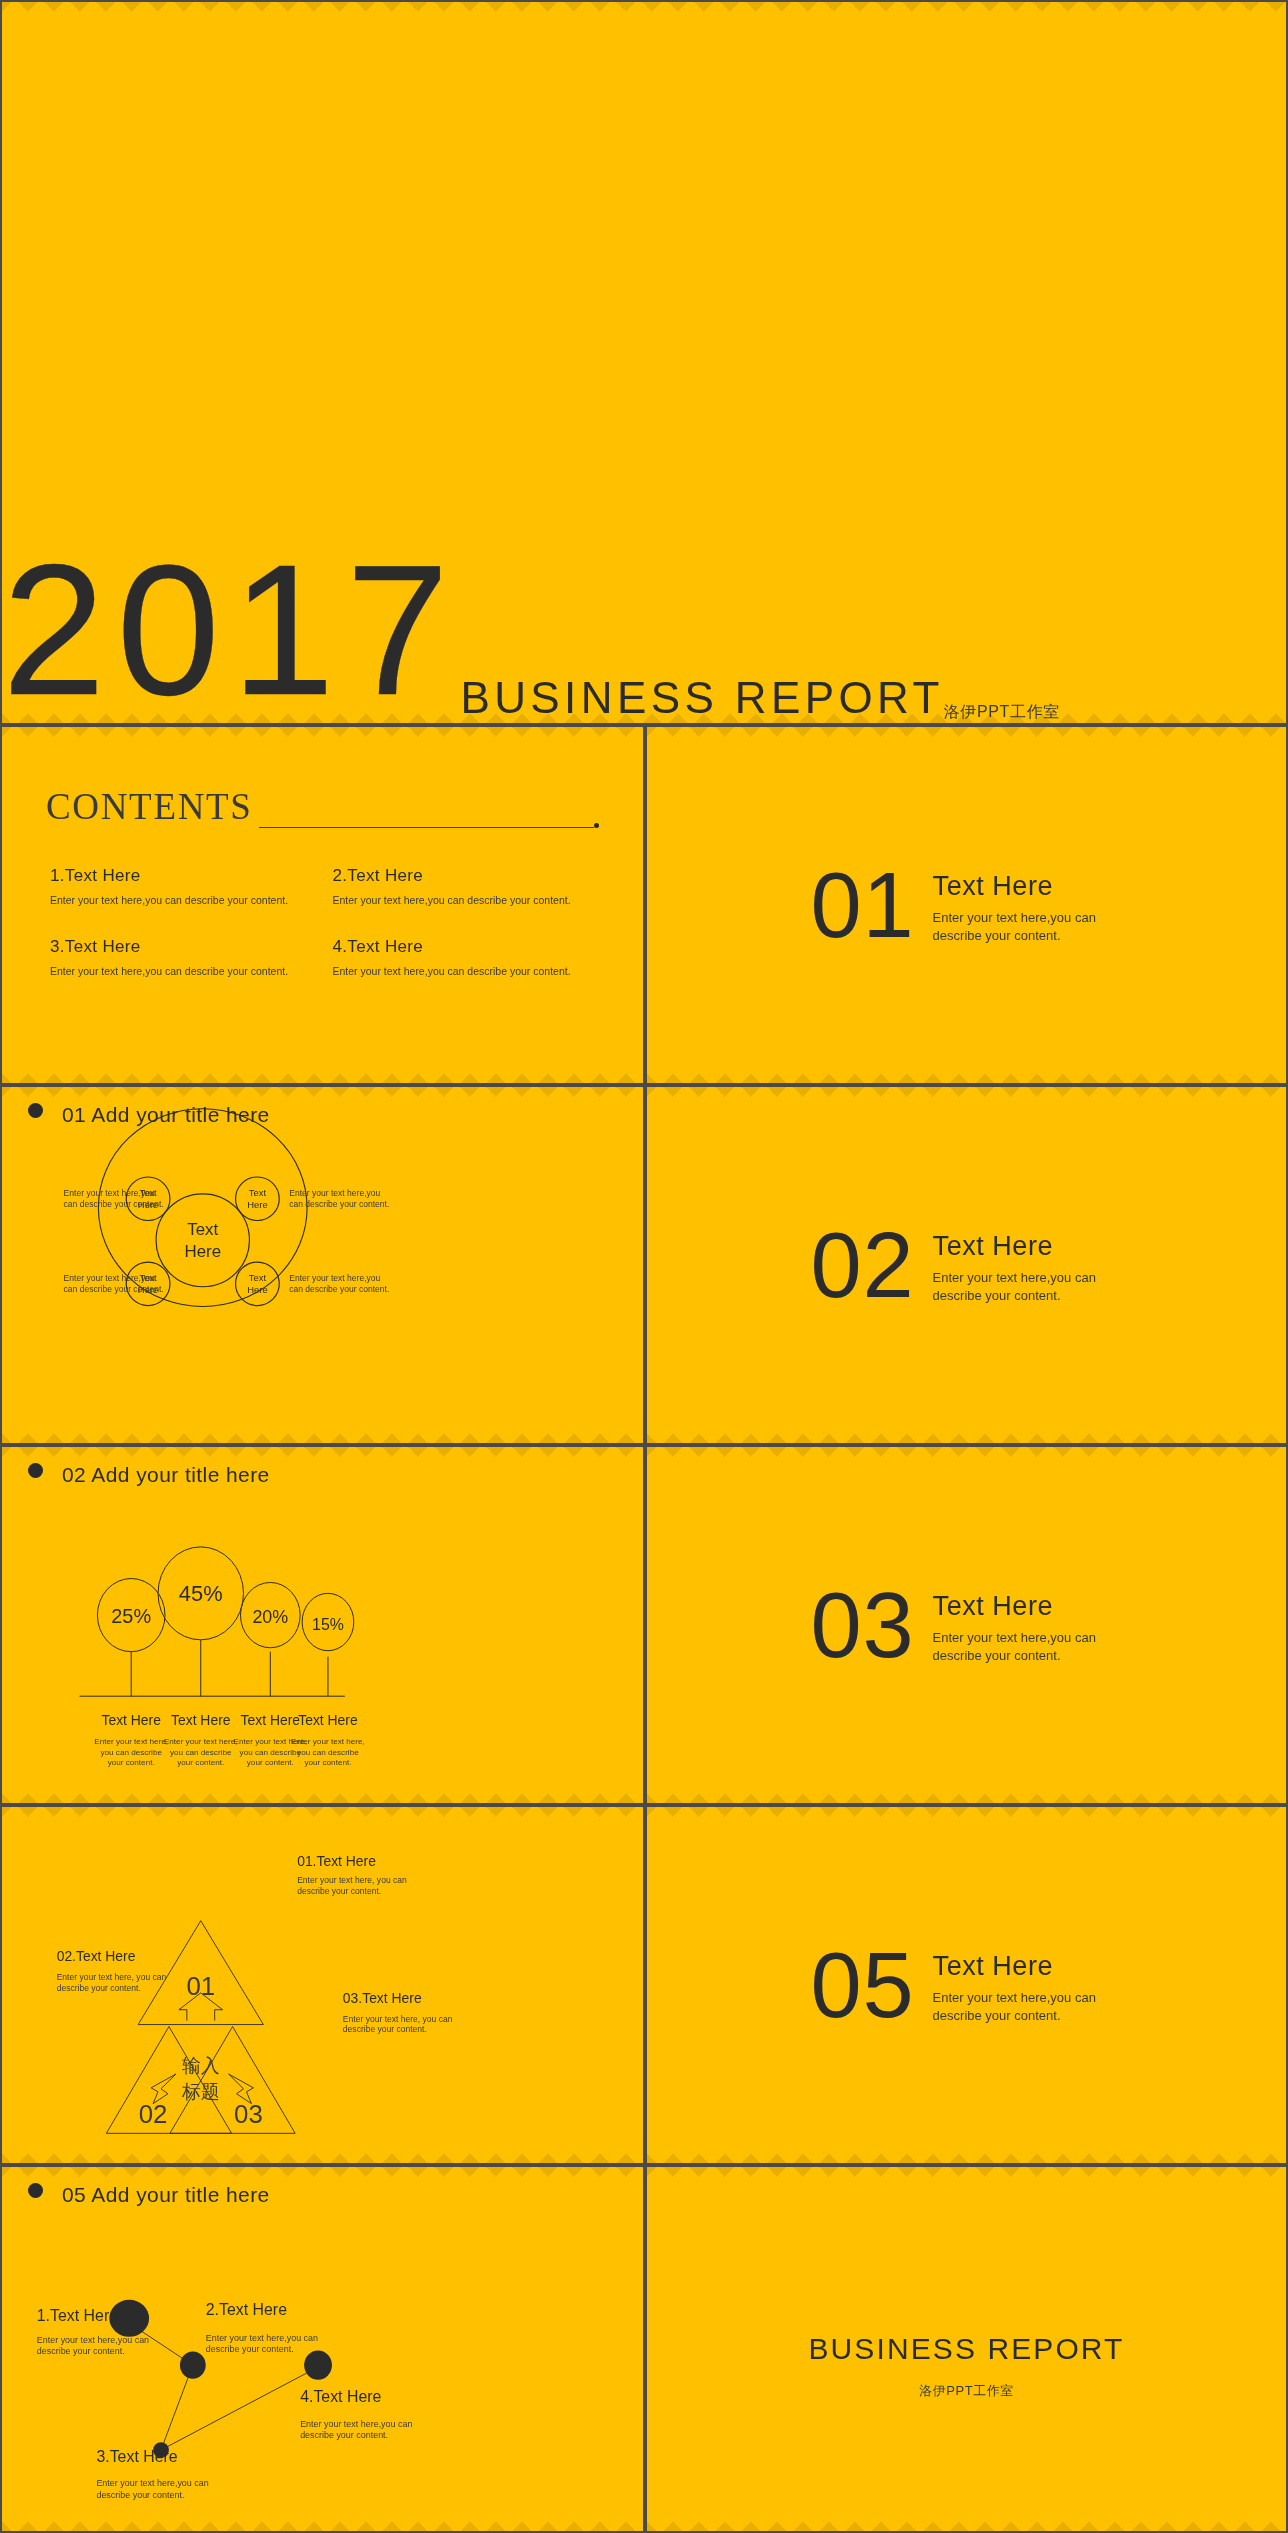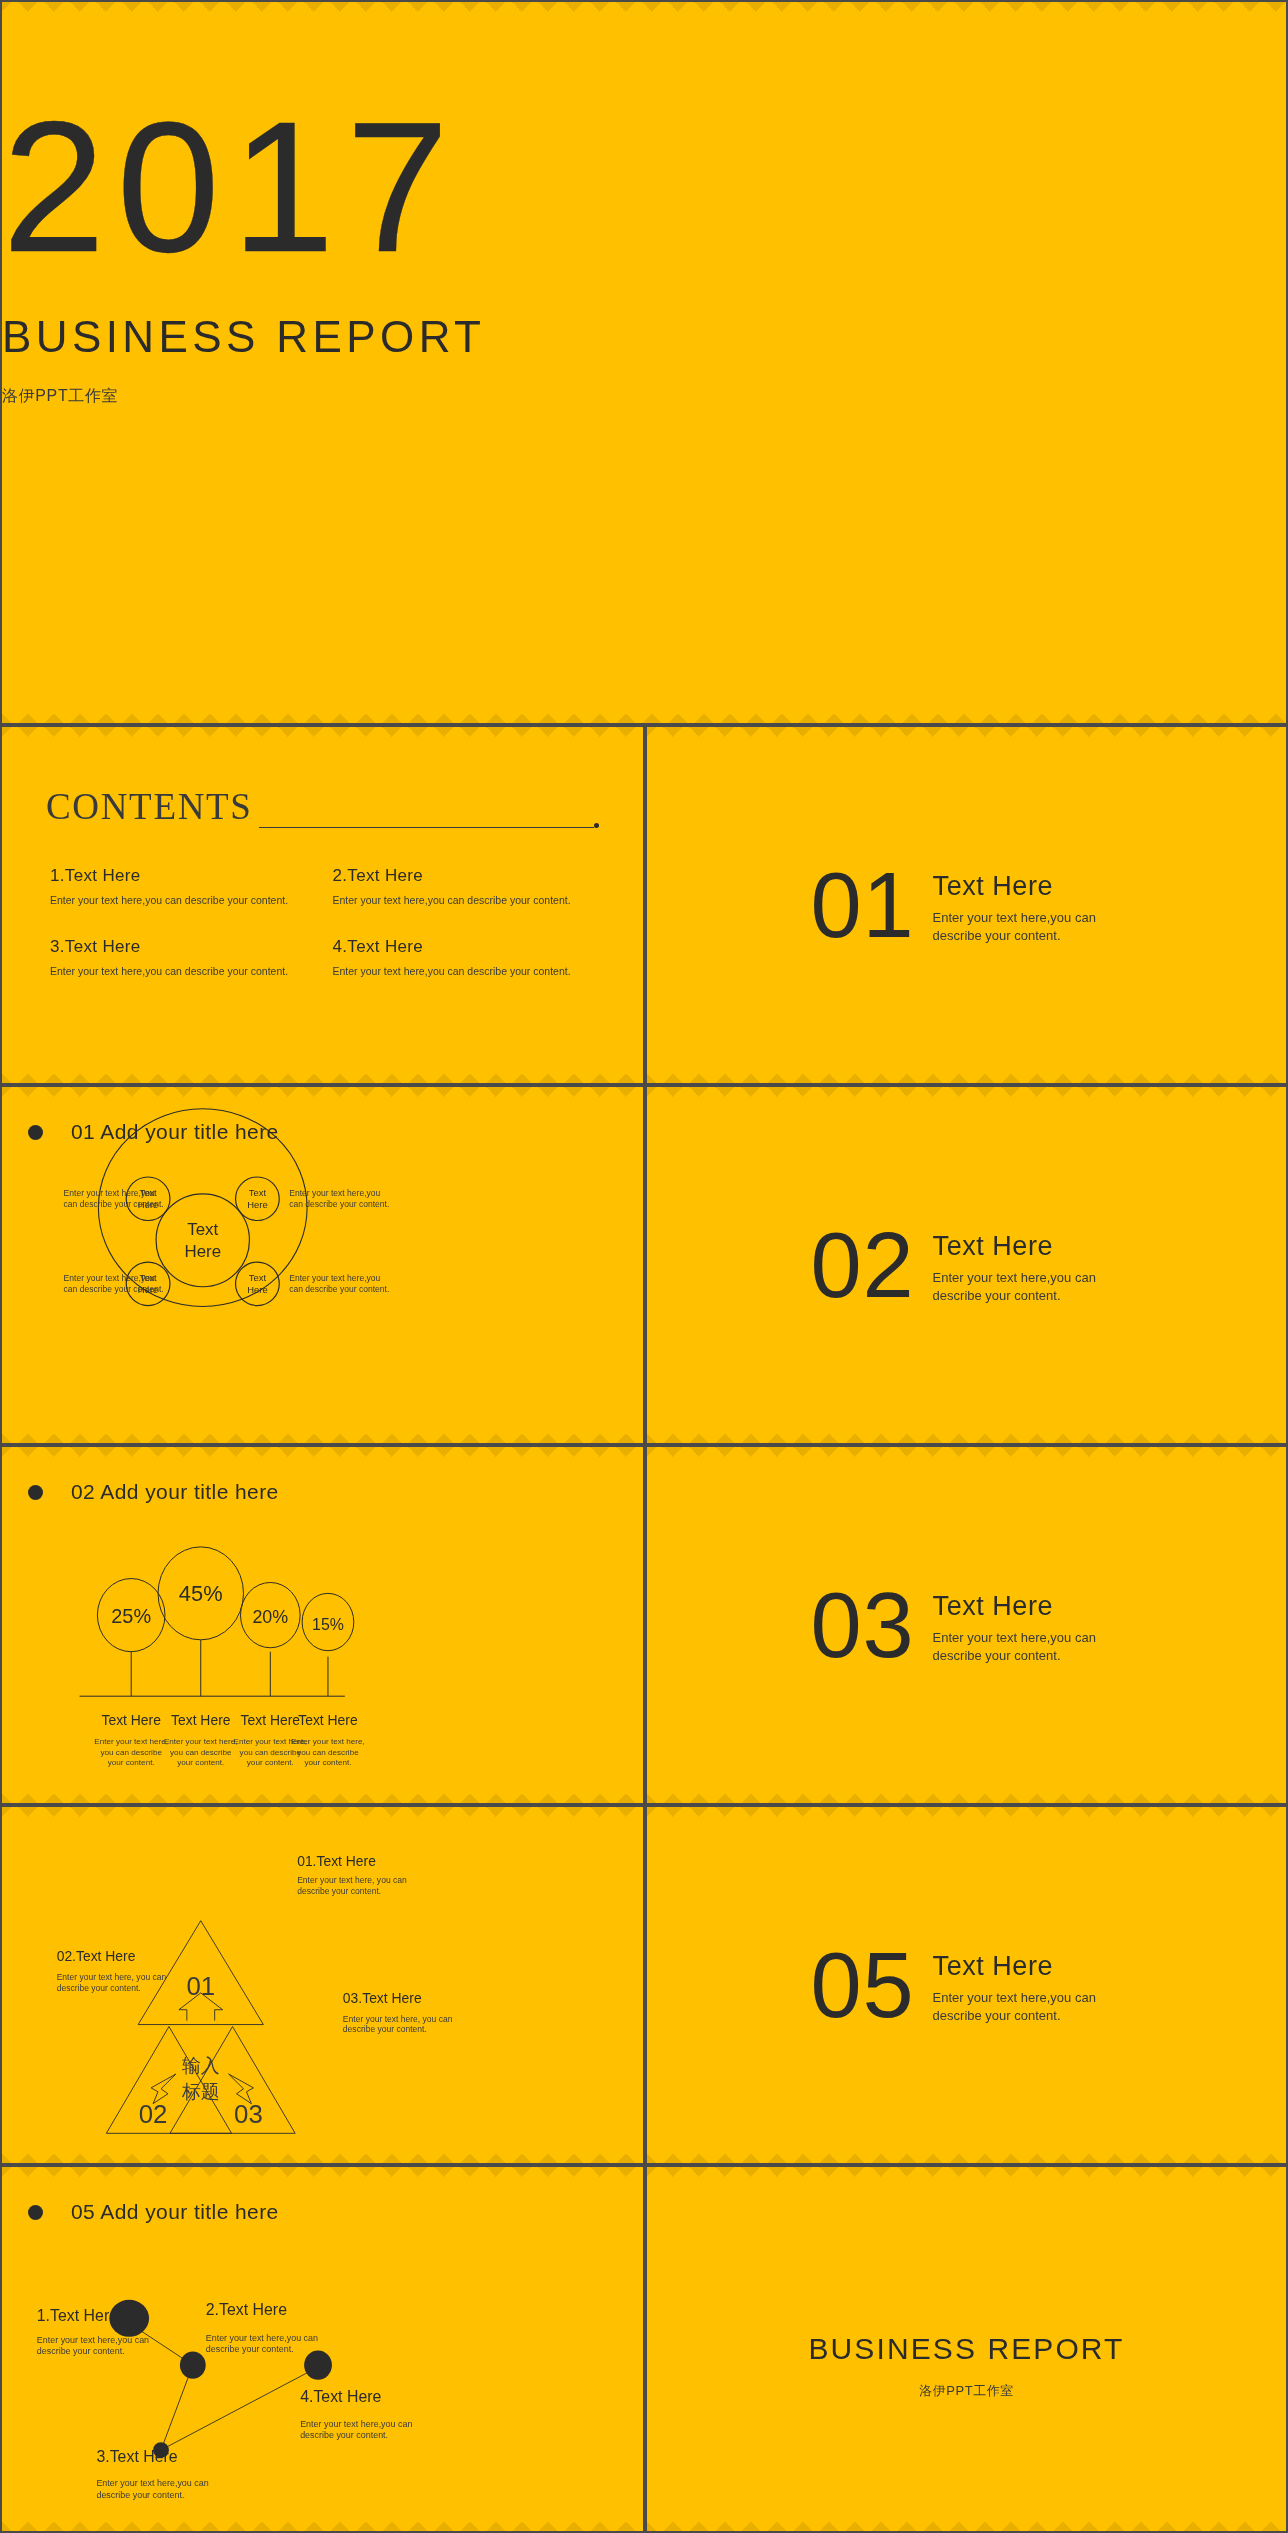--- a/index.html
+++ b/index.html
@@ -46,21 +46,21 @@
     bottom:0;
     background-image:
       linear-gradient(45deg, rgba(0,0,0,.09) 25%, transparent 25%),
       linear-gradient(315deg, rgba(0,0,0,.09) 25%, transparent 25%);
     background-size:26px 14px;
   }
 
   .thin { font-weight:300; letter-spacing:.02em; }
 
   
-  .cover { display:flex; flex-direction:column; align-items:flex-start; }
+  .cover { display:flex; flex-direction:row; align-items:flex-end; }
   .cover .year {
     font-size:186px; line-height:1; font-weight:100;
     letter-spacing:.06em; margin-top:92px;
     color:#2b2b2b;
     -webkit-text-stroke:0.3px #2b2b2b;
   }
   .cover .sub {
     font-size:44px; font-weight:300; letter-spacing:.10em;
     margin-top:32px;
   }
@@ -96,21 +96,21 @@
     width:5px;height:5px;border-radius:50%;background:#2b2b2b;margin-right:44px;
   }
   .cgrid {
     margin-top:38px; display:grid; grid-template-columns:1fr 1fr;
     row-gap:30px; column-gap:24px; padding-right:52px; padding-left:4px;
   }
   .citem .ct { font-size:17px; font-weight:300; letter-spacing:.02em; }
   .citem .cd { font-size:10.5px; font-weight:300; line-height:1.38; margin-top:7px; color:#3a3a3a; }
 
   
-  .chead { display:flex; align-items:center; gap:28px; padding:33px 0 0 26px; }
+  .chead { display:flex; align-items:flex-start; gap:19px; padding:16px 0 0 26px; }
   .chead .bullet { width:15px;height:15px;border-radius:50%;background:#2b2b2b;flex:none; }
   .chead .ctitle { font-size:21px; font-weight:300; letter-spacing:.02em; }
 
   .svgwrap { position:absolute; left:0; top:0; width:100%; height:100%; }
   .svgwrap svg { width:100%; height:100%; display:block; }
   .lbl { font-family:"Liberation Sans", sans-serif; font-weight:300; fill:#2b2b2b; }
   .lbl-dim { fill:#3a3a3a; }
 
   
   .thanks { display:flex; flex-direction:column; align-items:center; justify-content:center; height:100%; }

